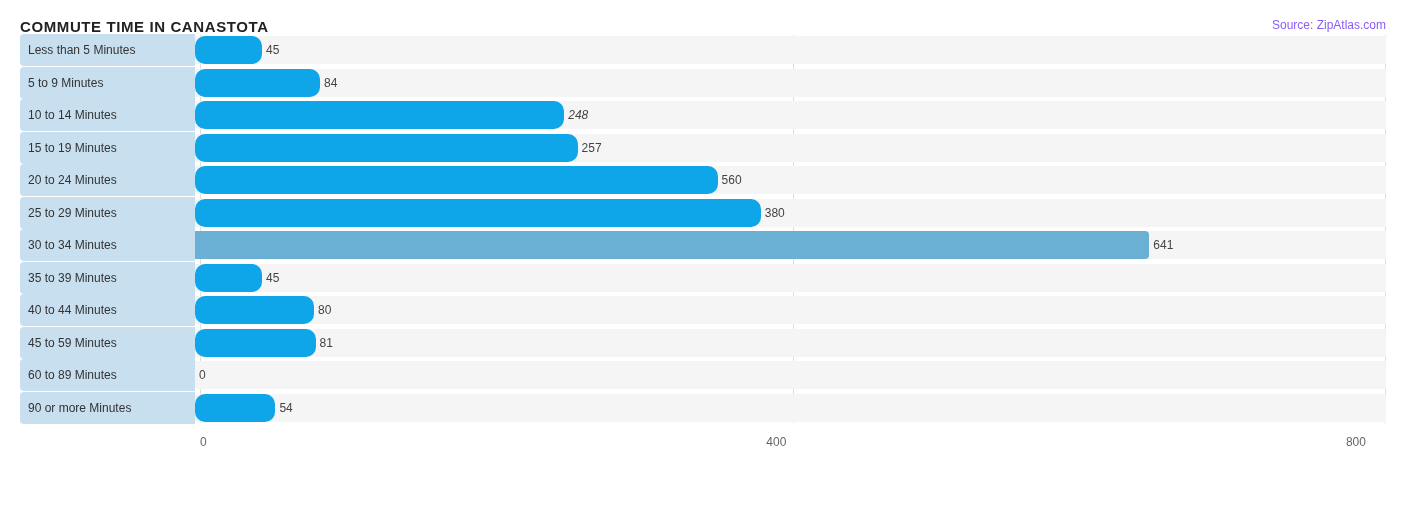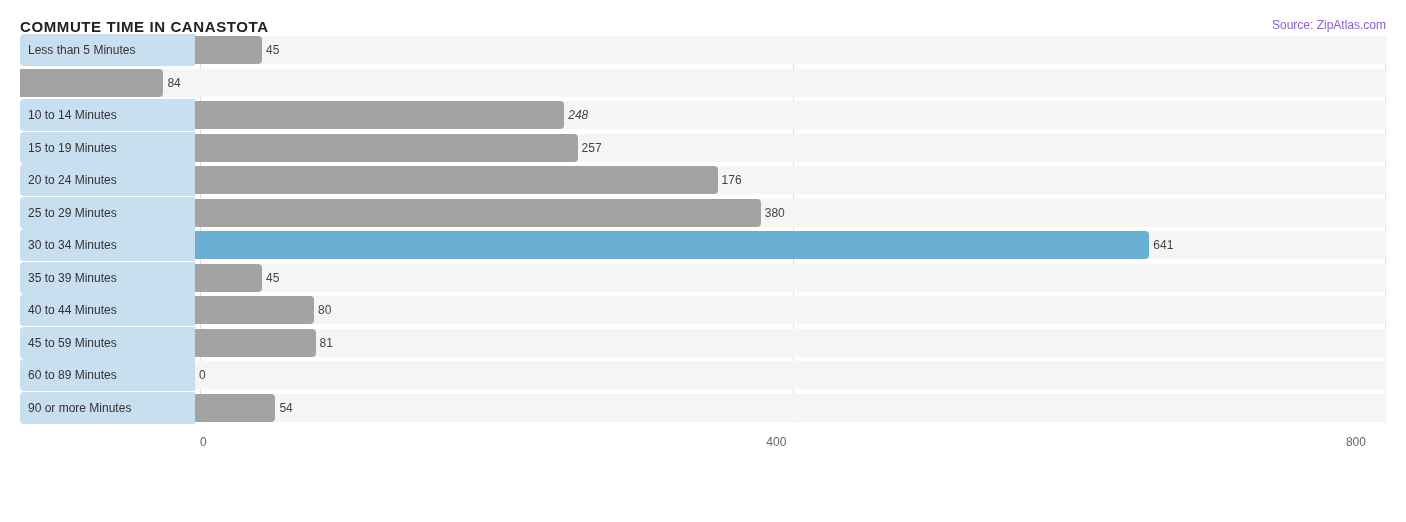--- a/index.html
+++ b/index.html
@@ -101,21 +101,22 @@
       height: 28px;
       position: relative;
       background: #f5f5f5;
     }
     .bar-fill {
       height: 100%;
       border-radius: 0 4px 4px 0;
       position: relative;
     }
     .bar-fill.normal {
-      background: #a3a3a3;
+      background: #0ea5e9;
+      border-radius: 10px;
     }
     .bar-fill.highlighted {
       background: #6aafd4;
     }
     .bar-value {
       position: absolute;
       left: calc(100% + 4px);
       top: 50%;
       transform: translateY(-50%);
       font-size: 12px;
@@ -145,20 +146,21 @@
     <div class="bars-container" id="bars-container">
         <div class="bar-row">
           <div class="bar-label">Less than 5 Minutes</div>
           <div class="bar-track">
             <div class="bar-fill normal" style="width: 5.625%;">
               <span class="bar-value">45</span>
             </div>
           </div>
         </div>
         <div class="bar-row">
+          <div class="bar-label">5 to 9 Minutes</div>
           <div class="bar-track">
             <div class="bar-fill normal" style="width: 10.5%;">
               <span class="bar-value">84</span>
             </div>
           </div>
         </div>
         <div class="bar-row">
           <div class="bar-label">10 to 14 Minutes</div>
           <div class="bar-track">
             <div class="bar-fill normal" style="width: 31%; font-style: italic;">
@@ -171,21 +173,21 @@
           <div class="bar-track">
             <div class="bar-fill normal" style="width: 32.125%;">
               <span class="bar-value">257</span>
             </div>
           </div>
         </div>
         <div class="bar-row">
           <div class="bar-label">20 to 24 Minutes</div>
           <div class="bar-track">
             <div class="bar-fill normal" style="width: 43.875%;">
-              <span class="bar-value">176</span>
+              <span class="bar-value">560</span>
             </div>
           </div>
         </div>
         <div class="bar-row">
           <div class="bar-label">25 to 29 Minutes</div>
           <div class="bar-track">
             <div class="bar-fill normal" style="width: 47.5%;">
               <span class="bar-value">380</span>
             </div>
           </div>

